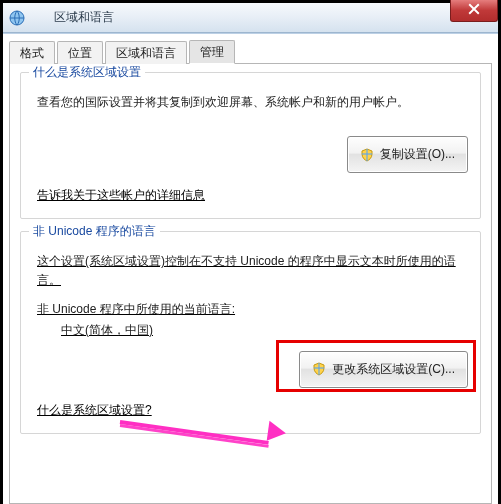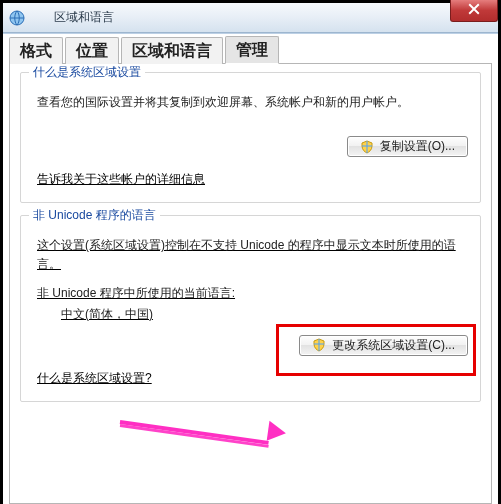--- a/index.html
+++ b/index.html
@@ -61,26 +61,25 @@
     border-bottom:1px solid #b6b6b6;
     height:24px;
     margin-top:2px;
   }
   .tab {
     border:1px solid #b6b6b6;
     border-bottom:none;
     background:#f2f2f2;
     padding:3px 10px 2px 10px;
     margin-right:2px;
-    font-size:16px;
+    font-size:12px;
     color:#222;
     border-radius:2px 2px 0 0;
     position:relative;
     top:1px;
-    font-weight:bold;
   }
   .tab.active {
     background:#e5e5e5;
     border-bottom:1px solid #fff;
     top:1px;
   }
   .tabpanel {
     border:1px solid #b6b6b6;
     border-top:none;
     padding:8px 10px 8px 10px;
@@ -109,21 +108,21 @@
     line-height:1.6;
     margin:6px 0 10px 4px;
   }
   .btn-row { text-align:right; margin:24px 0 8px 0;}
   .win-btn {
     display:inline-flex;
     align-items:center;
     border:1px solid #8a8a8a;
     border-radius:3px;
     background:linear-gradient(to bottom,#fefefe 0%, #f2f2f2 45%, #e2e2e2 50%, #f4f4f4 100%);
-    padding:1px 12px;
+    padding:9px 12px;
     font-size:12px;
     color:#222;
     cursor:default;
     box-shadow:0 0 0 1px #fff inset;
     margin-left:28px;
   }
   .shield {
     width:14px;height:14px;margin-right:6px;
     display:inline-block;
   }

